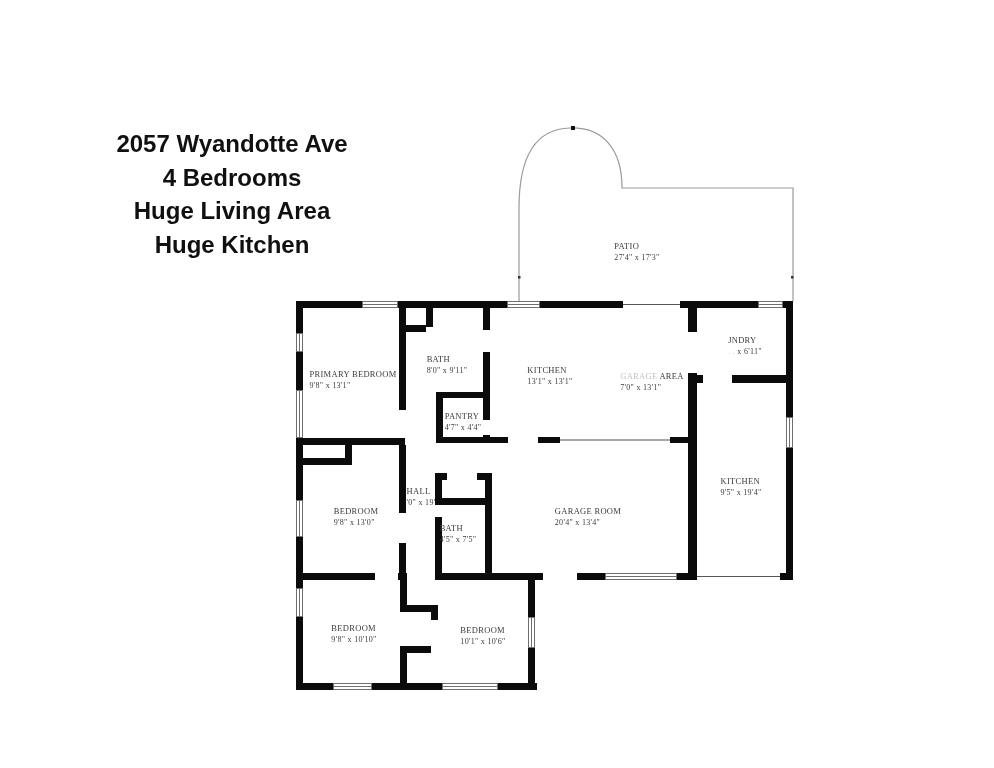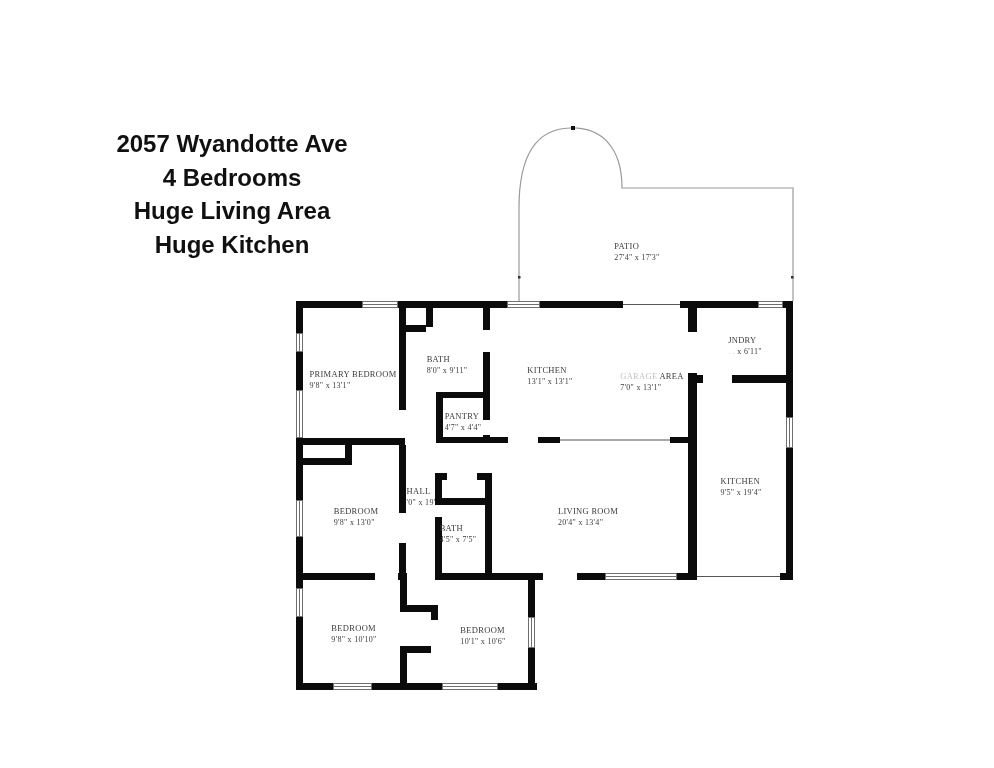--- a/index.html
+++ b/index.html
@@ -199,21 +199,21 @@
     <div class="rn">HALL</div>
     <div class="rd">'0" x 19'</div>
   </div>
 
   <div class="room-label" style="left:458px;top:534px">
     <div class="rn">BATH</div>
     <div class="rd">4'5" x 7'5"</div>
   </div>
 
   <div class="room-label" style="left:588px;top:517px">
-    <div class="rn">LIVING ROOM</div>
+    <div class="rn">GARAGE ROOM</div>
     <div class="rd">20'4" x 13'4"</div>
   </div>
 
   <div class="room-label" style="left:741px;top:487px">
     <div class="rn">KITCHEN</div>
     <div class="rd">9'5" x 19'4"</div>
   </div>
 
   <div class="room-label" style="left:354px;top:634px">
     <div class="rn">BEDROOM</div>

